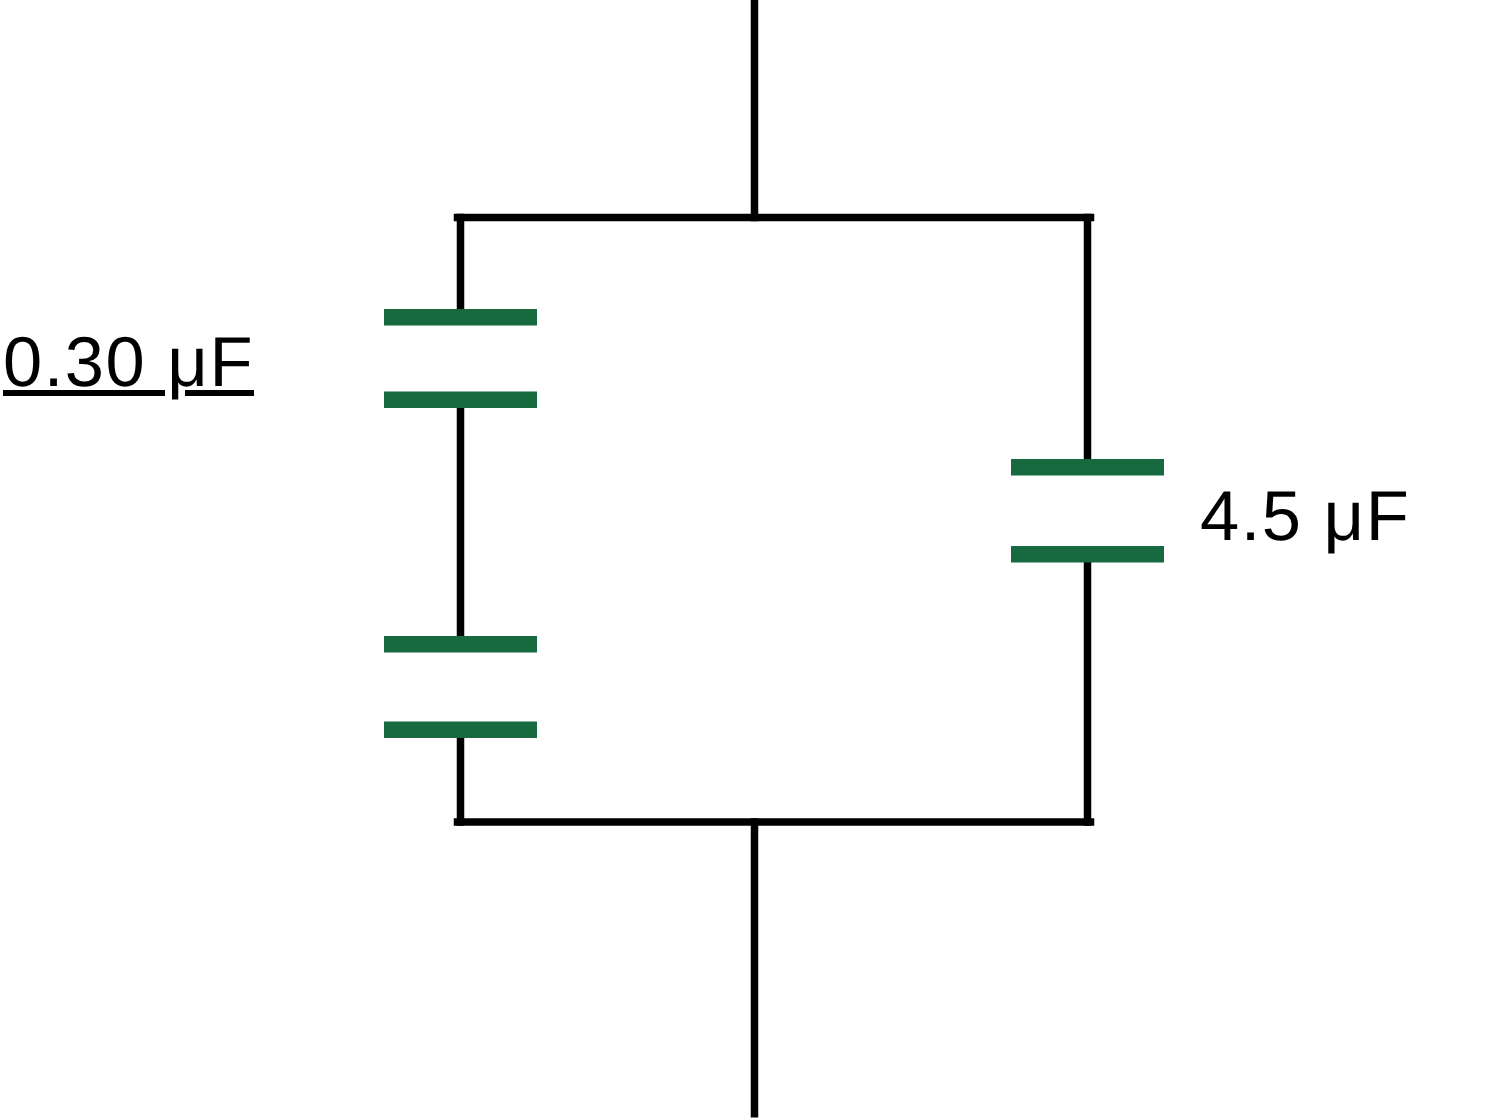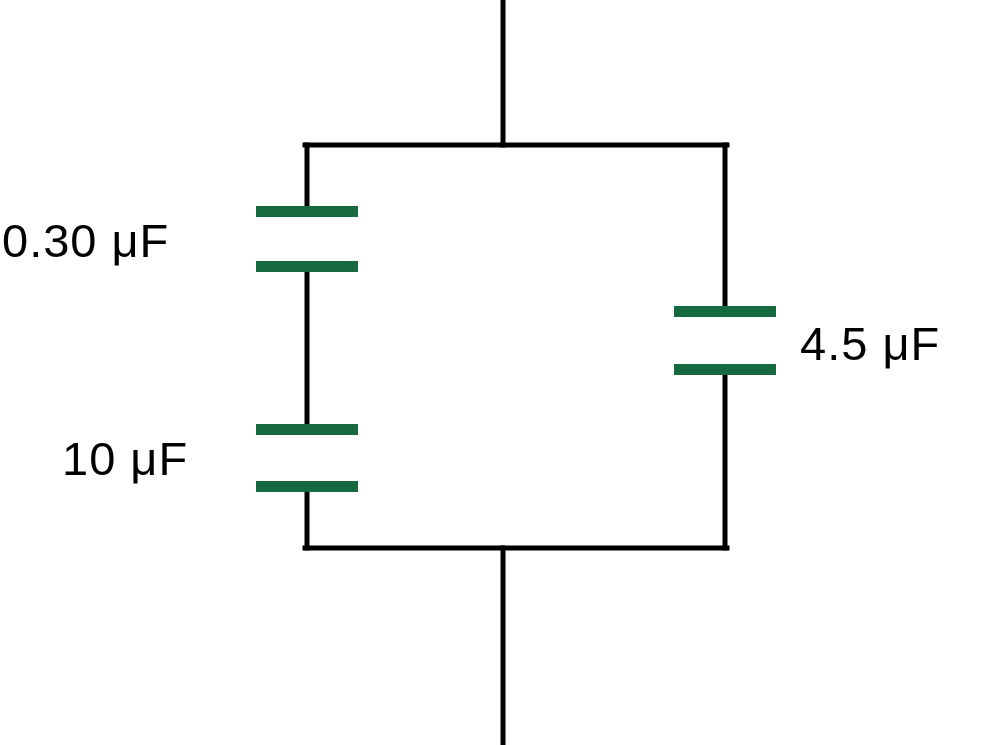--- a/index.html
+++ b/index.html
@@ -27,21 +27,21 @@
     top: 0;
   }
   .cap-label {
     position: absolute;
     color: #000000;
     font-size: 47px;
     line-height: 1;
     white-space: nowrap;
     letter-spacing: 1px;
   }
-  #label-c1 { left: 2px;   top: 217px; }
+  #label-c1 { left: 2px;   top: 217px; text-decoration: underline; }
   #label-c2 { left: 62px;  top: 435px; }
   #label-c3 { left: 800px; top: 320px; }
 </style>
 </head>
 <body>
 
 <div class="figure">
 
   <svg width="1000" height="745" viewBox="0 0 1000 745">
 
@@ -65,17 +65,16 @@
       <rect x="256" y="424" width="102" height="11"></rect>
       <rect x="256" y="481" width="102" height="11"></rect>
 
       <rect x="674" y="306" width="102" height="11"></rect>
       <rect x="674" y="364" width="102" height="11"></rect>
     </g>
   </svg>
 
   <div class="cap-label" id="label-c1">0.30 μF</div>
 
-  <div class="cap-label" id="label-c2">10 μF</div>
 
   <div class="cap-label" id="label-c3">4.5 μF</div>
 
 </div>
 
 </body></html>

